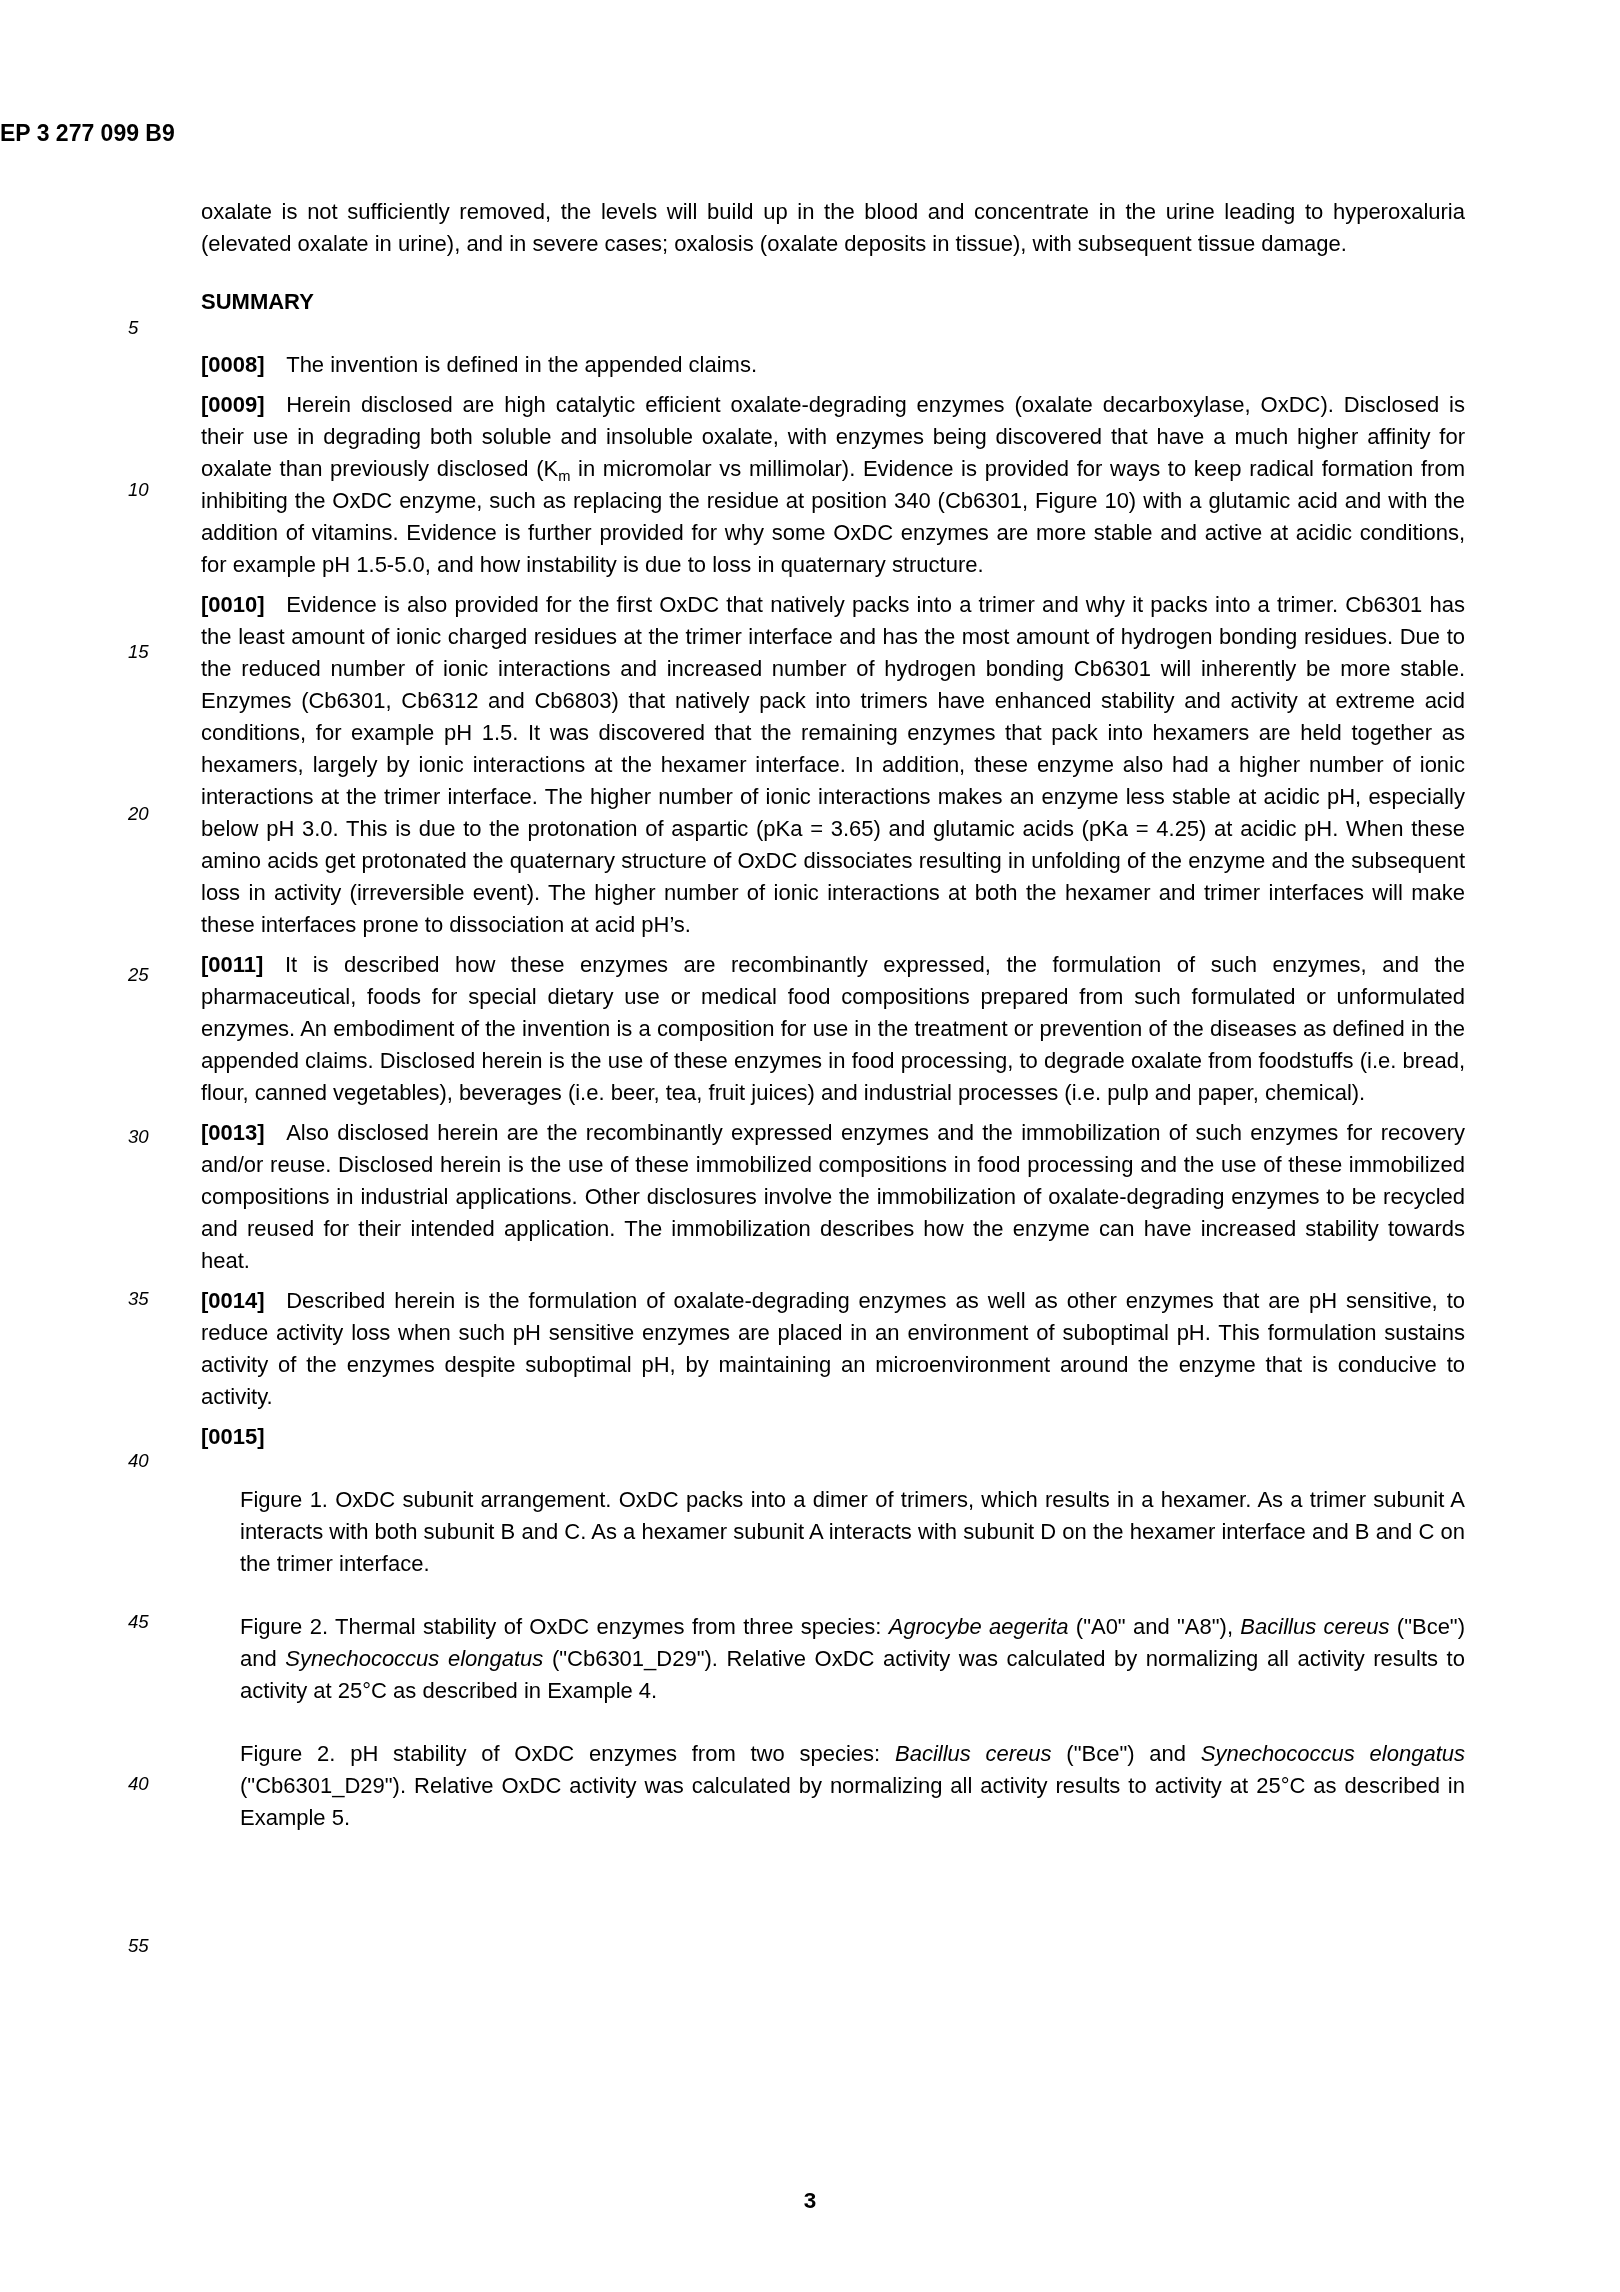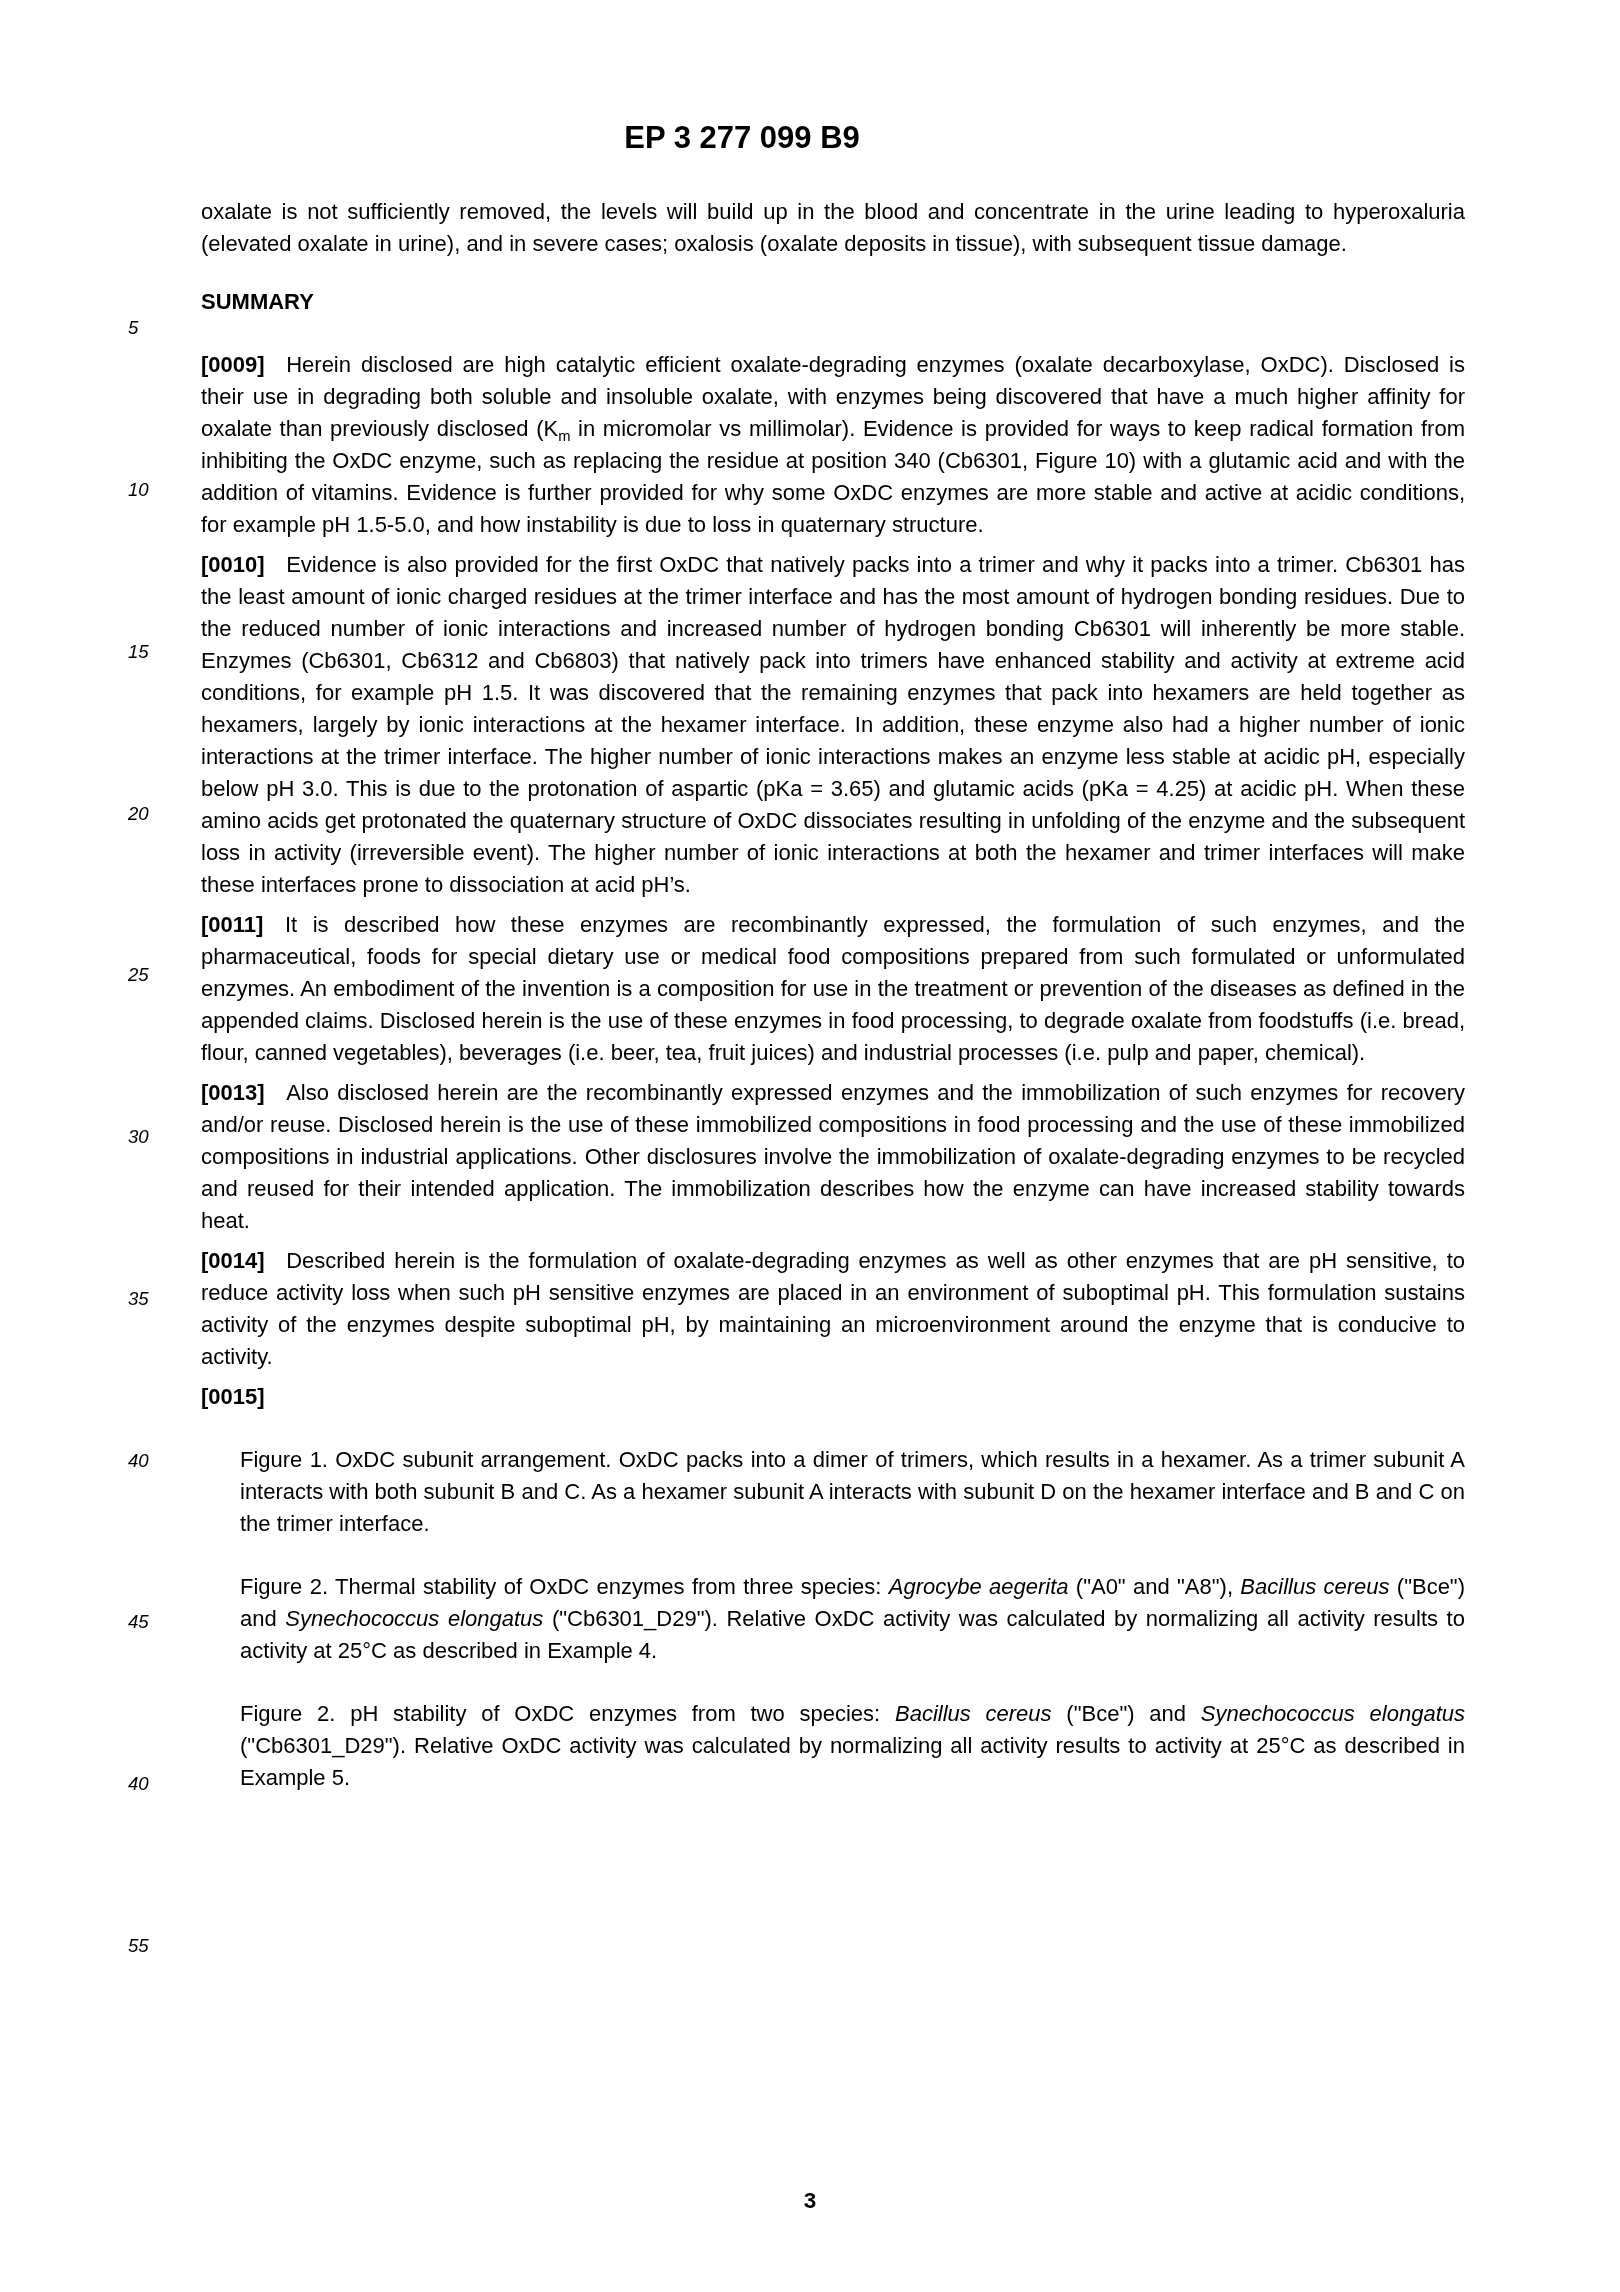--- a/index.html
+++ b/index.html
@@ -1,22 +1,22 @@
 <!DOCTYPE html>
 <html><head>
 <meta charset="utf-8">
 <style>
   html, body { margin: 0; padding: 0; background: #ffffff; }
   body {
     width: 1620px; height: 2293px; position: relative; overflow: hidden;
     font-family: "Liberation Sans", sans-serif; color: #000;
   }
   .header {
-    position: absolute; top: 120px; left: 0; width: 1484px; text-align: center;
-    font-weight: bold; font-size: 31px;
+    position: absolute; top: 120px; left: 0; width: 1484px; 
+    font-weight: bold; font-size: 23px;
   }
   .content {
     position: absolute; left: 193px; top: 188px; width: 1280px;
     font-size: 22px; line-height: 32px; text-align: justify;
   }
   .content p { margin: 8px; }
   .heading-bold { font-weight: bold; margin-top: 25.5px !important; margin-bottom: 31px !important; }
   .heading-plain { margin-top: 31px !important; margin-bottom: 31px !important; }
   .pnum { font-weight: bold; margin-right: 21.6px; }
   .fig { margin-left: 47px !important; }
@@ -46,20 +46,21 @@
 <span class="lineno" style="top:1450px">40</span>
 <span class="lineno" style="top:1611px">45</span>
 <span class="lineno" style="top:1773px">40</span>
 <span class="lineno" style="top:1935px">55</span>
 
 <div class="content">
   <p>oxalate is not sufficiently removed, the levels will build up in the blood and concentrate in the urine leading to hyperoxaluria (elevated oxalate in urine), and in severe cases; oxalosis (oxalate deposits in tissue), with subsequent tissue damage.</p>
 
   <p class="heading-bold">SUMMARY</p>
 
+  <p><span class="pnum">[0008]</span><span>The invention is defined in the appended claims.</span></p>
 
   <p><span class="pnum">[0009]</span><span>Herein disclosed are high catalytic efficient oxalate-degrading enzymes (oxalate decarboxylase, OxDC). Disclosed is their use in degrading both soluble and insoluble oxalate, with enzymes being discovered that have a much higher affinity for oxalate than previously disclosed (K</span><sub>m</sub><span> in micromolar vs millimolar). Evidence is provided for ways to keep radical formation from inhibiting the OxDC enzyme, such as replacing the residue at position 340 (Cb6301, Figure 10) with a glutamic acid and with the addition of vitamins. Evidence is further provided for why some OxDC enzymes are more stable and active at acidic conditions, for example pH 1.5-5.0, and how instability is due to loss in quaternary structure.</span></p>
 
   <p><span class="pnum">[0010]</span><span>Evidence is also provided for the first OxDC that natively packs into a trimer and why it packs into a trimer. Cb6301 has the least amount of ionic charged residues at the trimer interface and has the most amount of hydrogen bonding residues. Due to the reduced number of ionic interactions and increased number of hydrogen bonding Cb6301 will inherently be more stable. Enzymes (Cb6301, Cb6312 and Cb6803) that natively pack into trimers have enhanced stability and activity at extreme acid conditions, for example pH 1.5. It was discovered that the remaining enzymes that pack into hexamers are held together as hexamers, largely by ionic interactions at the hexamer interface. In addition, these enzyme also had a higher number of ionic interactions at the trimer interface. The higher number of ionic interactions makes an enzyme less stable at acidic pH, especially below pH 3.0. This is due to the protonation of aspartic (pKa = 3.65) and glutamic acids (pKa = 4.25) at acidic pH. When these amino acids get protonated the quaternary structure of OxDC dissociates resulting in unfolding of the enzyme and the subsequent loss in activity (irreversible event). The higher number of ionic interactions at both the hexamer and trimer interfaces will make these interfaces prone to dissociation at acid pH’s.</span></p>
 
   <p><span class="pnum">[0011]</span><span>It is described how these enzymes are recombinantly expressed, the formulation of such enzymes, and the pharmaceutical, foods for special dietary use or medical food compositions prepared from such formulated or unformulated enzymes. An embodiment of the invention is a composition for use in the treatment or prevention of the diseases as defined in the appended claims. Disclosed herein is the use of these enzymes in food processing, to degrade oxalate from foodstuffs (i.e. bread, flour, canned vegetables), beverages (i.e. beer, tea, fruit juices) and industrial processes (i.e. pulp and paper, chemical).</span></p>
 
 
   <p><span class="pnum">[0013]</span><span>Also disclosed herein are the recombinantly expressed enzymes and the immobilization of such enzymes for recovery and/or reuse. Disclosed herein is the use of these immobilized compositions in food processing and the use of these immobilized compositions in industrial applications. Other disclosures involve the immobilization of oxalate-degrading enzymes to be recycled and reused for their intended application. The immobilization describes how the enzyme can have increased stability towards heat.</span></p>
 

